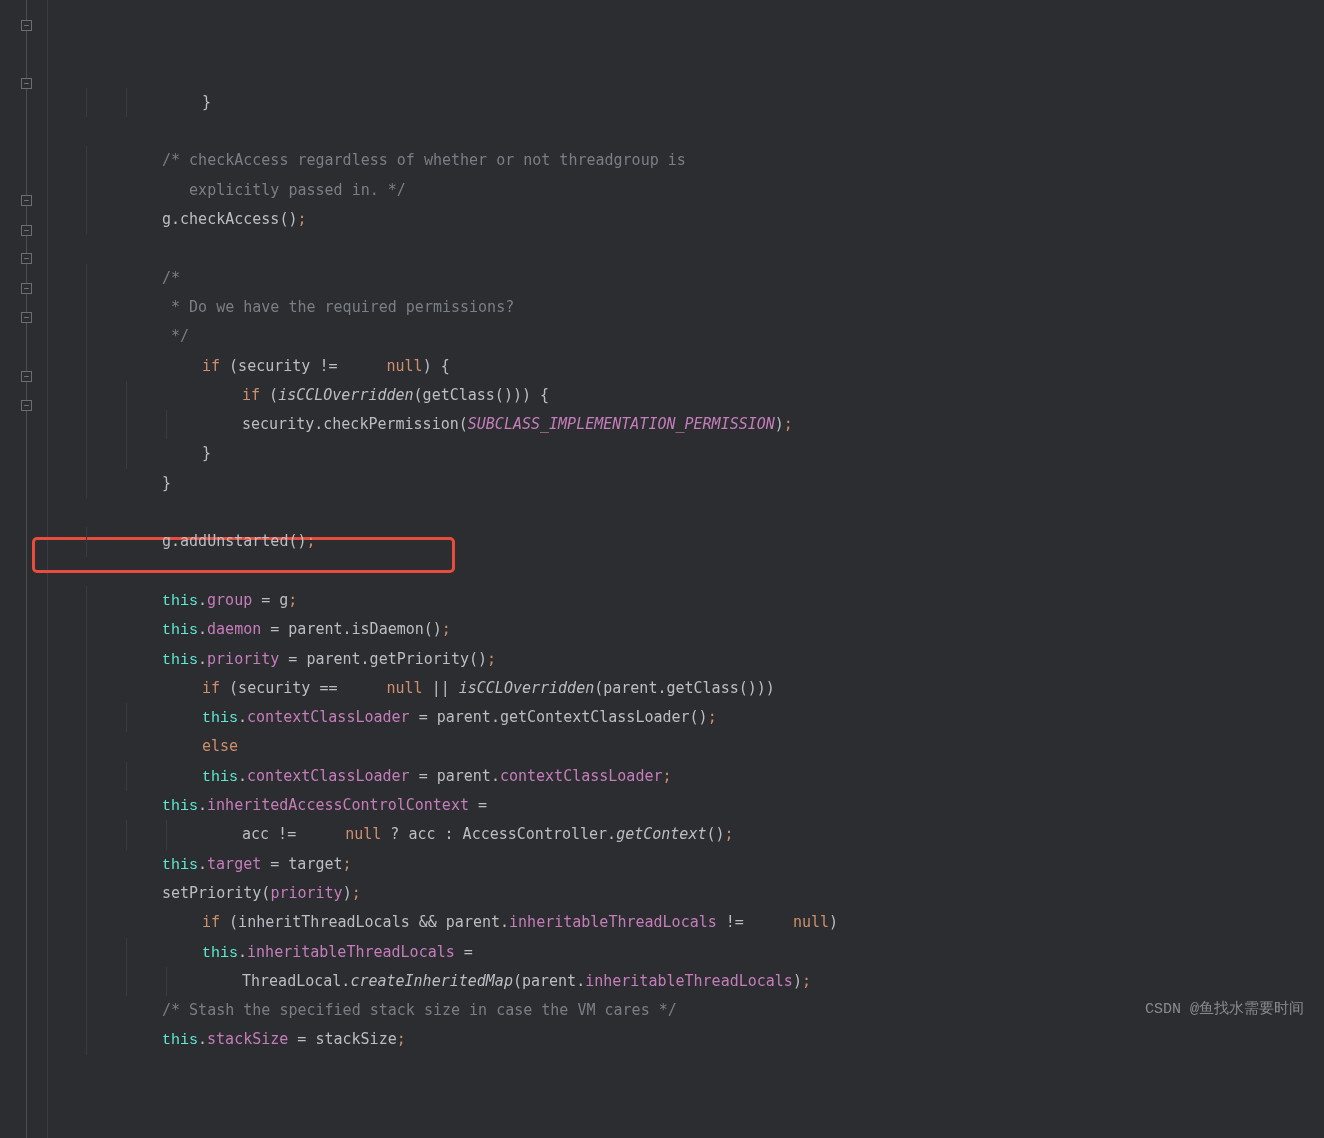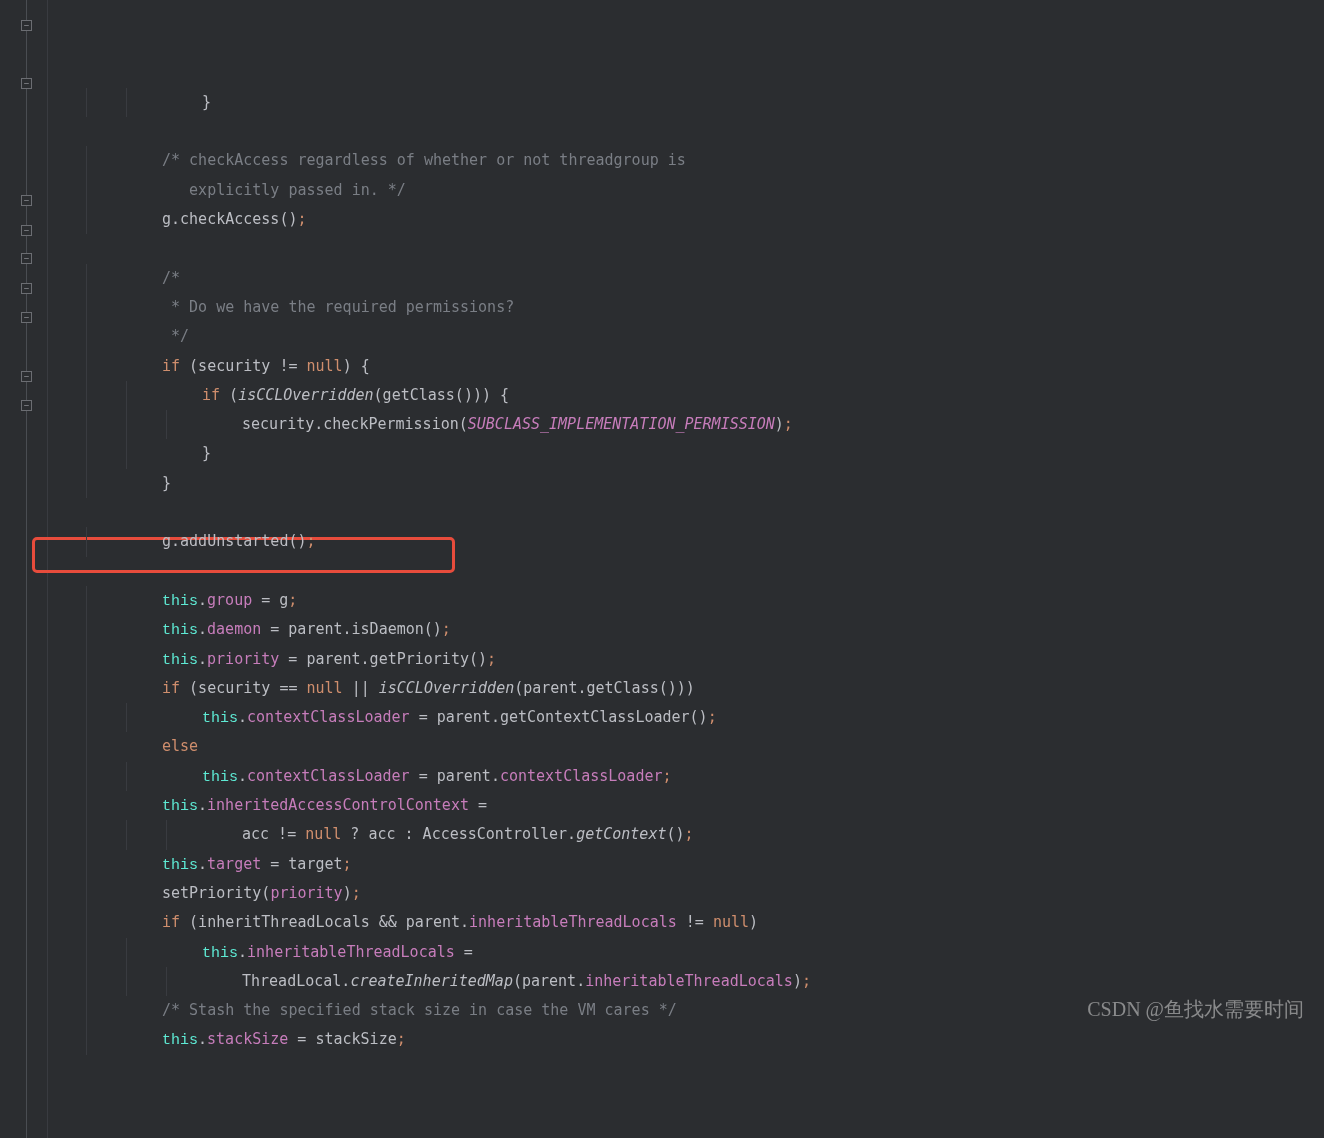--- a/index.html
+++ b/index.html
@@ -59,42 +59,42 @@
       position: absolute;
       top: 0;
       width: 1px;
       height: 100%;
       background: #393b40;
     }
     .ig1 { left: -36px; }
     .ig2 { left: 4px; }
     .ig3 { left: 44px; }
     .c-comment { color: #7a7e85; }
-    .c-kw { color: #cf8e6d; }
+    .c-kw { color: #cf8e6d; margin-left: 40px; }
     .c-this { color: #5eead4; font-family: Liberation Mono, monospace; }
     .c-field { color: #c77dbb; }
     .c-method { color: #bcbec4; }
     .c-italic-method { color: #bcbec4; font-style: italic; text-align: center; }
     .c-const { color: #c77dbb; font-style: italic; }
     .c-punct { color: #bcbec4; }
     .c-semi { color: #cf8e6d; }
     .c-var { color: #bcbec4; }
     .highlight-box {
       position: absolute;
       border: 3px solid #e74c3c;
       border-radius: 5px;
       pointer-events: none;
     }
     .watermark {
       position: absolute;
       bottom: 114px;
       right: 20px;
       color: rgba(200,200,200,0.6);
-      font-family: Liberation Serif, serif;
-      font-size: 20px;
+      font-family: Liberation Mono, monospace;
+      font-size: 15px;
       pointer-events: none;
     }
   </style>
 </head>
 <body>
 
 <div class="editor-wrap">
   <div class="gutter">
     <div class="fold-line"></div>
     <div id="fold-markers">

